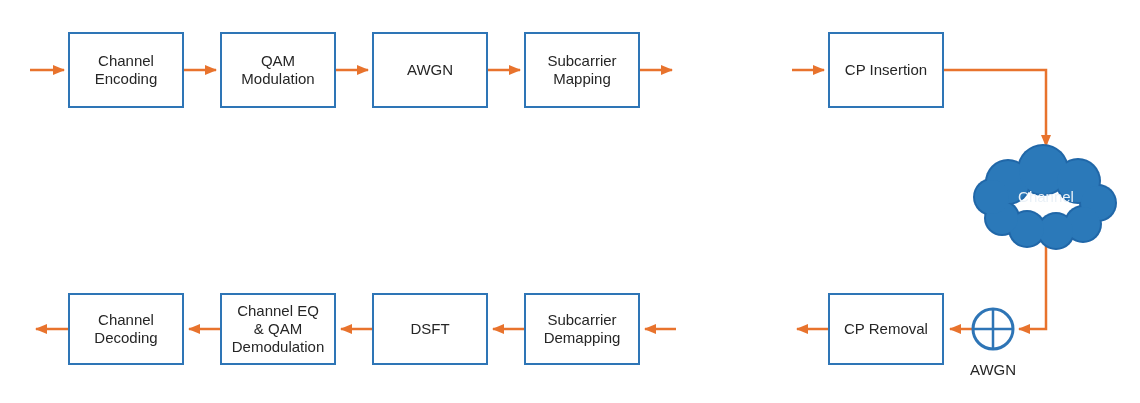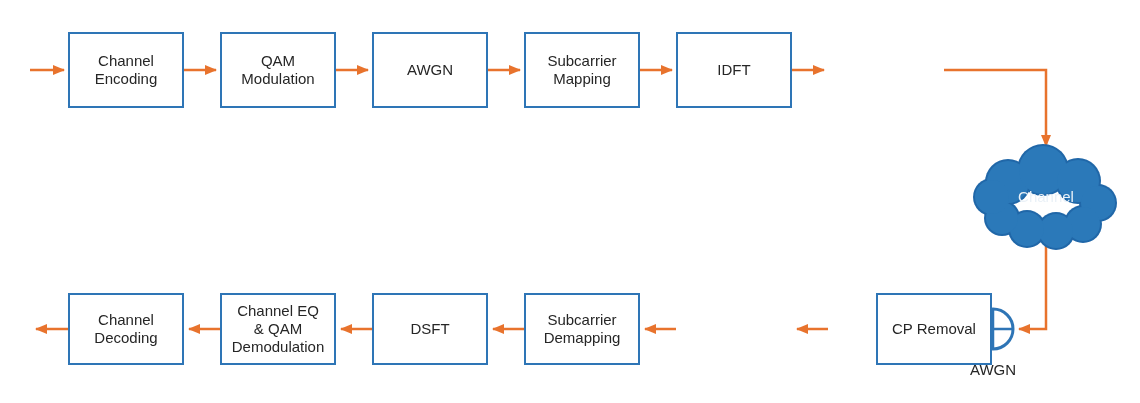--- a/index.html
+++ b/index.html
@@ -142,25 +142,25 @@
     <span class="block-label">QAM
 Modulation</span>
   </div>
   <div class="block tx" style="left:372px">
     <span class="block-label">AWGN</span>
   </div>
   <div class="block tx" style="left:524px">
     <span class="block-label">Subcarrier
 Mapping</span>
   </div>
-  <div class="block tx" style="left:676px">
-    <span class="block-label">IDFT</span>
+  <div class="block tx" style="left:828px">
+    <span class="block-label">CP Insertion</span>
   </div>
 
-  <div class="block rx" style="left:876px">
+  <div class="block rx" style="left:828px">
     <span class="block-label">CP Removal</span>
   </div>
   <div class="block rx" style="left:524px">
     <span class="block-label">Subcarrier
 Demapping</span>
   </div>
   <div class="block rx" style="left:372px">
     <span class="block-label">DSFT</span>
   </div>
   <div class="block rx" style="left:220px">

